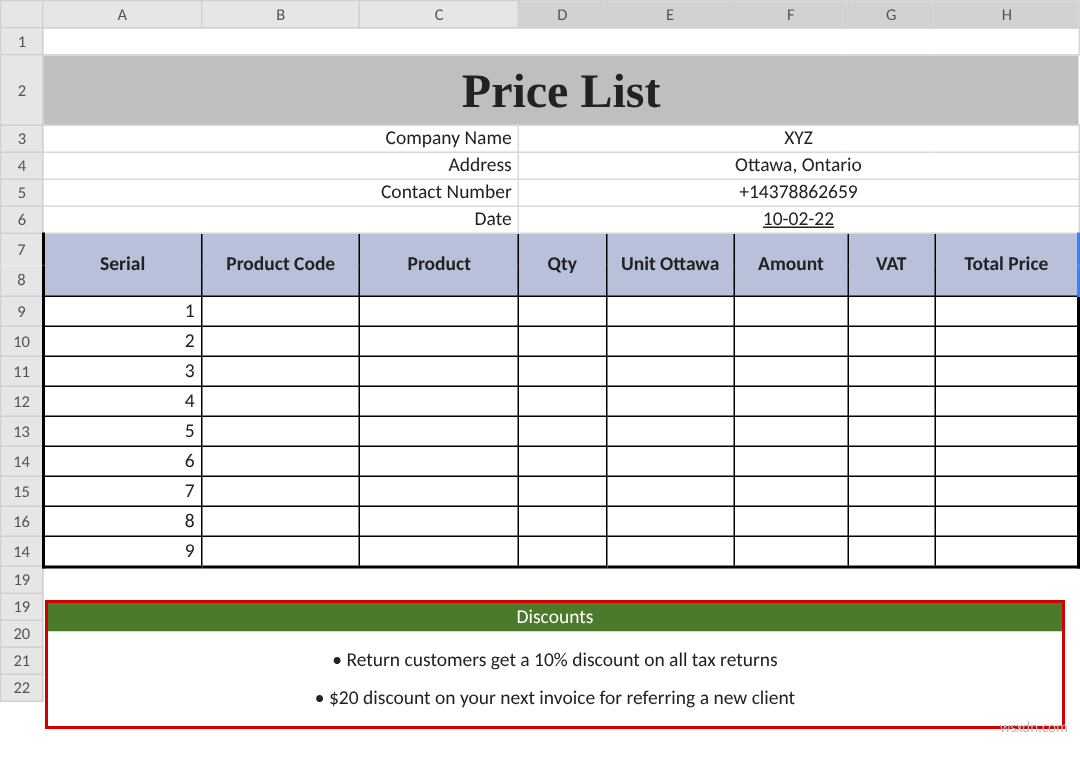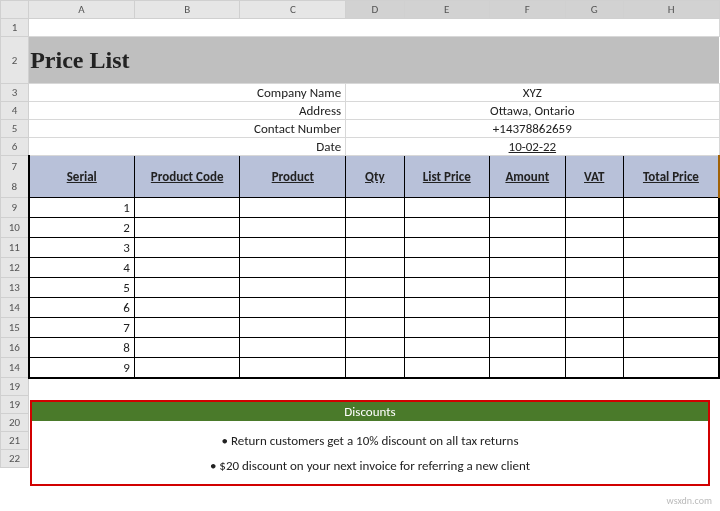--- a/index.html
+++ b/index.html
@@ -40,46 +40,45 @@
   }
   td.cell {
     border: 1px solid #d8d8d8;
     height: 18px;
     padding: 0 4px;
     vertical-align: middle;
   }
   .sel-col { background: #d2d2d2; }
   .title-row td.body {
     background: #bfbfbf;
-    text-align: left;
+    text-align: center;
     font-family: "Times New Roman", serif;
     font-weight: bold;
-    font-size: 24px;
+    font-size: 32px;
     height: 47px;
   }
   .info-label { text-align: right; height: 18px; }
   .info-val { text-align: center; height: 18px; }
   .date-sel {
     border: 2px solid #1a7a3a;
     text-decoration: underline;
   }
   .thead-row td.th {
     background: #b8c1d9;
     font-weight: bold;
     text-align: center;
     border: 1px solid #000;
     height: 42px;
     vertical-align: middle;
-    text-decoration: underline;
   }
   .thead-row td.th-left {
     border-left: 2px solid #000;
   }
   .thead-row td.th-right {
-    border-right: 2px solid #a16207;
+    border-right: 2px solid #3b82f6;
     margin-left: 16px;
   }
   .data-row td.dc {
     border: 1px solid #000;
     height: 20px;
     text-align: right;
     padding-right: 4px;
   }
   .data-row td.dc-left { border-left: 2px solid #000; }
   .data-row td.dc-right { border-right: 2px solid #000; }
@@ -101,21 +100,21 @@
   .discount-body {
     background: #fff;
     text-align: center;
     font-size: 13px;
     padding: 8px 0 6px 0;
     line-height: 1.9;
   }
   .watermark {
     position: absolute;
     right: 8px;
-    bottom: 4px;
+    bottom: 20px;
     font-size: 10px;
     color: #bbb;
   }
 </style>
 </head>
 <body>
 
 <div class="sheet">
 <table class="grid">
   <colgroup>
@@ -176,21 +175,21 @@
     <td class="cell info-label" colspan="3">Date</td>
     <td class="cell info-val date-sel" colspan="5">10-02-22</td>
   </tr>
 
   <tr class="thead-row">
     <td class="colhdr" style="height:21px;border-bottom:none">7</td>
     <td class="th th-left" rowspan="2">Serial</td>
     <td class="th" rowspan="2">Product Code</td>
     <td class="th" rowspan="2">Product</td>
     <td class="th" rowspan="2">Qty</td>
-    <td class="th" rowspan="2">List Price</td>
+    <td class="th" rowspan="2">Unit Ottawa</td>
     <td class="th" rowspan="2">Amount</td>
     <td class="th" rowspan="2">VAT</td>
     <td class="th th-right" rowspan="2">Total Price</td>
   </tr>
   <tr class="thead-row">
     <td class="colhdr" style="height:21px;border-top:none">8</td>
   </tr>
 
   <tr class="data-row">
     <td class="colhdr">9</td>

